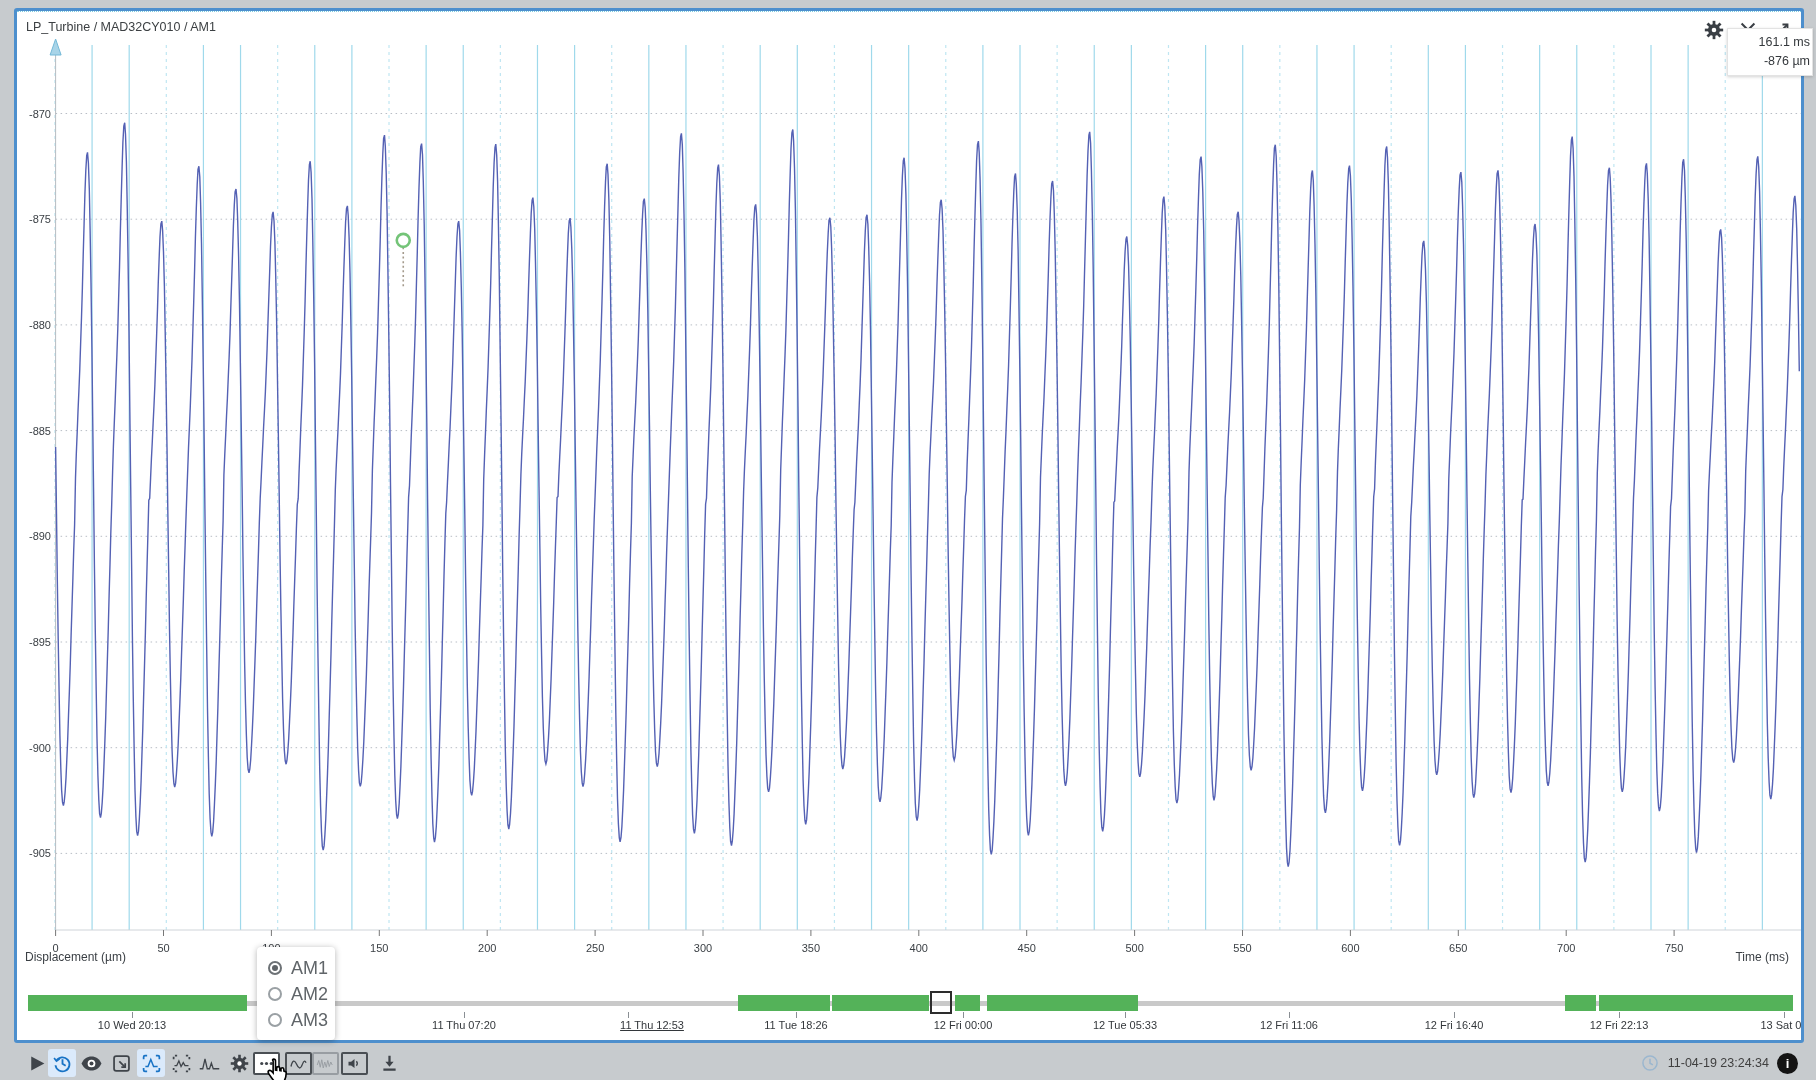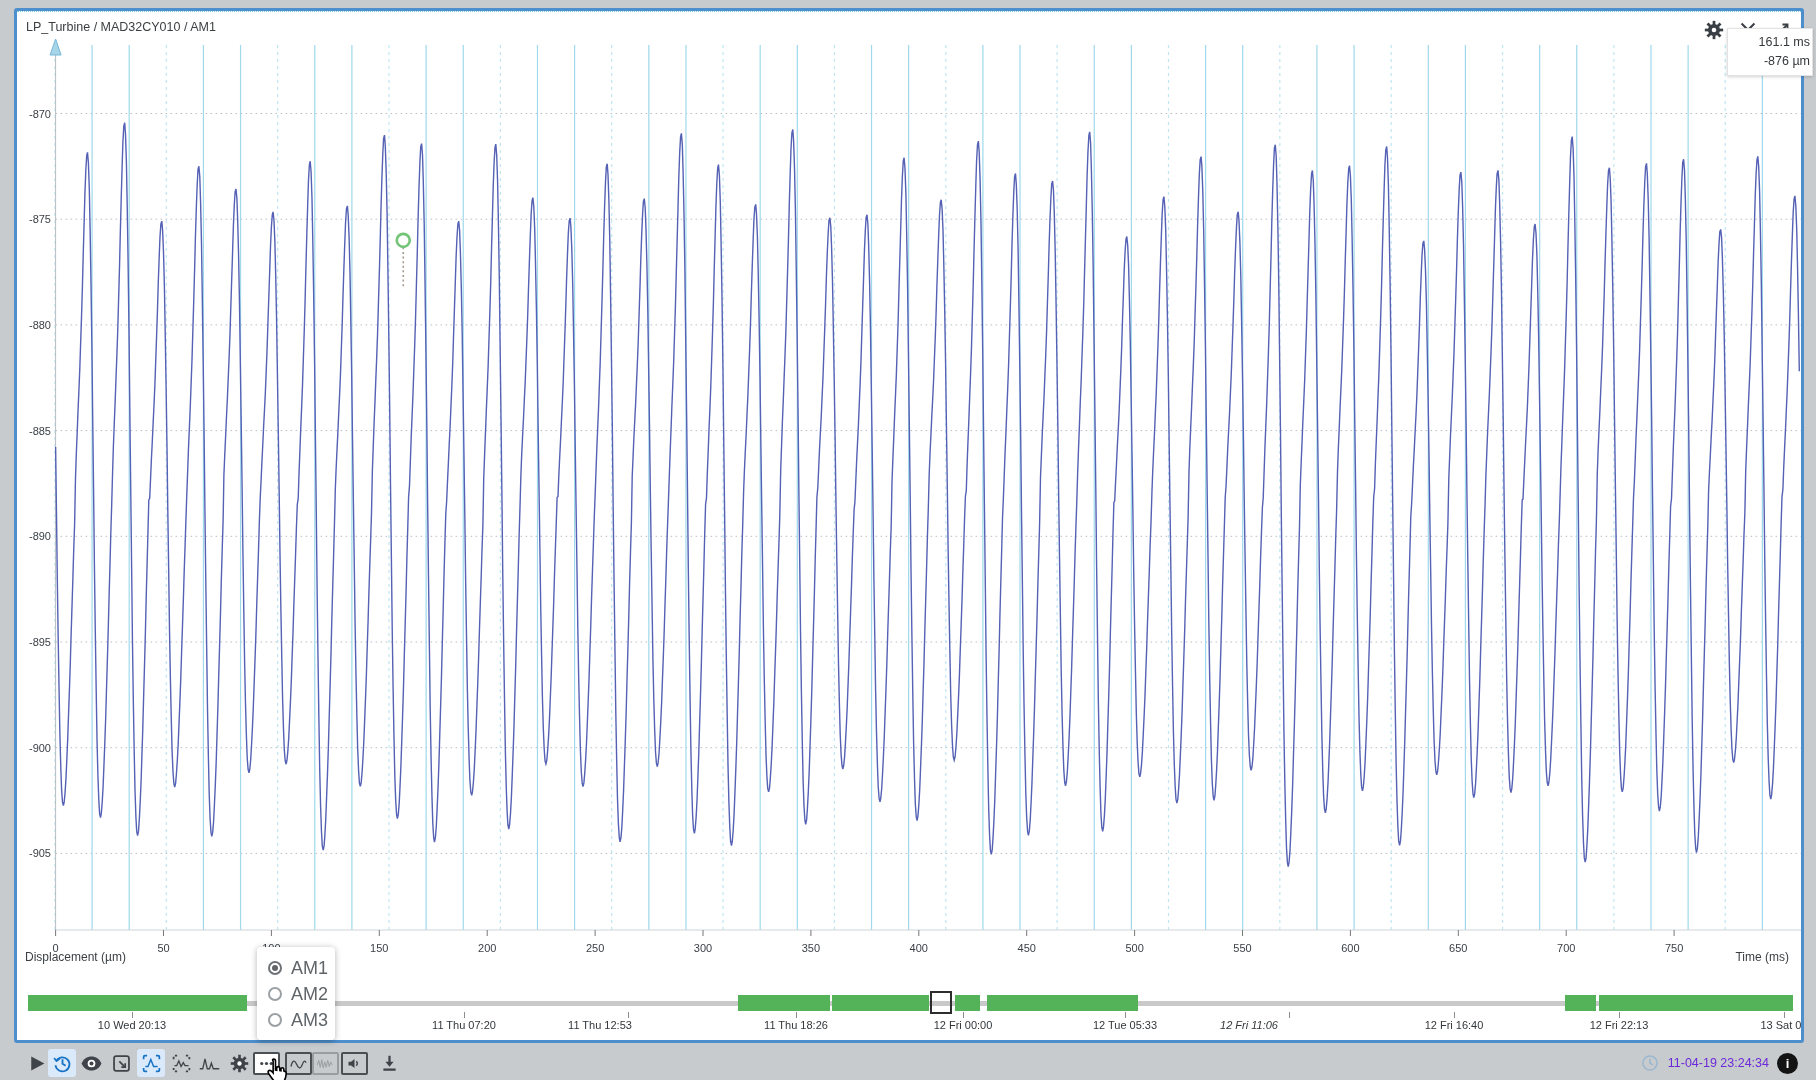--- a/index.html
+++ b/index.html
@@ -42,21 +42,21 @@
   .tb-btn svg{width:21px;height:21px;}
   .tb-btn.active{background:#dbeafb;border-radius:3px;color:#1873c5;}
   .tb-btn.boxed{width:27px;height:23px;top:6px;border:2px solid #4a4f54;border-radius:2px;box-sizing:border-box;}
   .tb-btn.boxed svg{width:19px;height:15px;}
   .tb-btn.pressed{background:#fff;}
   .tb-btn.dimmed{border-color:#989da2;color:#989da2;}
   
   #status{position:absolute;right:18px;top:1048px;display:flex;align-items:center;gap:8px;height:30px;}
   #status-clock{width:20px;height:20px;color:#9bb7cf;}
   #status-clock svg{width:100%;height:100%;}
-  #status-time{font-size:12.5px;color:#6d28d9;}
+  #status-time{font-size:12.5px;color:#404040;}
   #info-badge{width:21px;height:21px;border-radius:50%;background:#141414;color:#fff;display:flex;
     align-items:center;justify-content:center;font-size:13px;font-weight:bold;}
   
   #mouse-cursor{position:absolute;left:264px;top:1057px;width:26px;height:30px;z-index:200;pointer-events:none;}
 </style>
 </head>
 <body>
 
 <div id="stage">
 
@@ -212,25 +212,25 @@
         <div class="tl-tick" style="left: 946px;"></div>
         <div class="tl-tick" style="left: 1108px;"></div>
         <div class="tl-tick" style="left: 1272px;"></div>
         <div class="tl-tick" style="left: 1437px;"></div>
         <div class="tl-tick" style="left: 1602px;"></div>
         <div class="tl-tick" style="left: 1767px;"></div>
       </div>
     <div id="tl-labels">
         <div class="tl-label" style="left: 115px;">10 Wed 20:13</div>
         <div class="tl-label" style="left: 447px;">11 Thu 07:20</div>
-        <div class="tl-label" style="left: 583px;">11 Thu 12:53</div>
-        <div class="tl-label" style="left: 779px;">11 Thu 18:26</div>
+        <div class="tl-label" style="left: 635px; text-decoration: underline;">11 Thu 12:53</div>
+        <div class="tl-label" style="left: 779px;">11 Tue 18:26</div>
         <div class="tl-label" style="left: 946px;">12 Fri 00:00</div>
         <div class="tl-label" style="left: 1108px;">12 Tue 05:33</div>
-        <div class="tl-label" style="left: 1232px; font-style: italic;">12 Fri 11:06</div>
+        <div class="tl-label" style="left: 1272px;">12 Fri 11:06</div>
         <div class="tl-label" style="left: 1437px;">12 Fri 16:40</div>
         <div class="tl-label" style="left: 1602px;">12 Fri 22:13</div>
         <div class="tl-label" style="left: 1767px;">13 Sat 03</div>
       </div>
   </div>
 
   <div id="cursor-tooltip">
     <div>161.1 ms</div>
     <div>-876 µm</div>
   </div>

